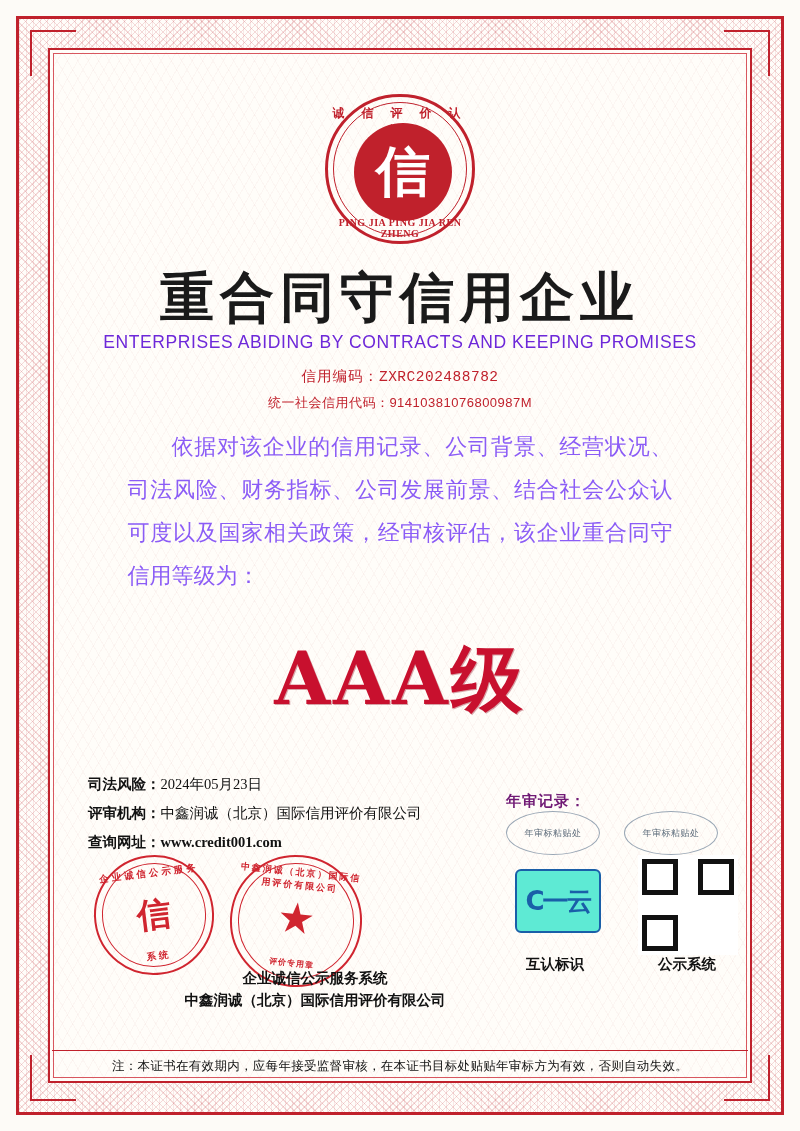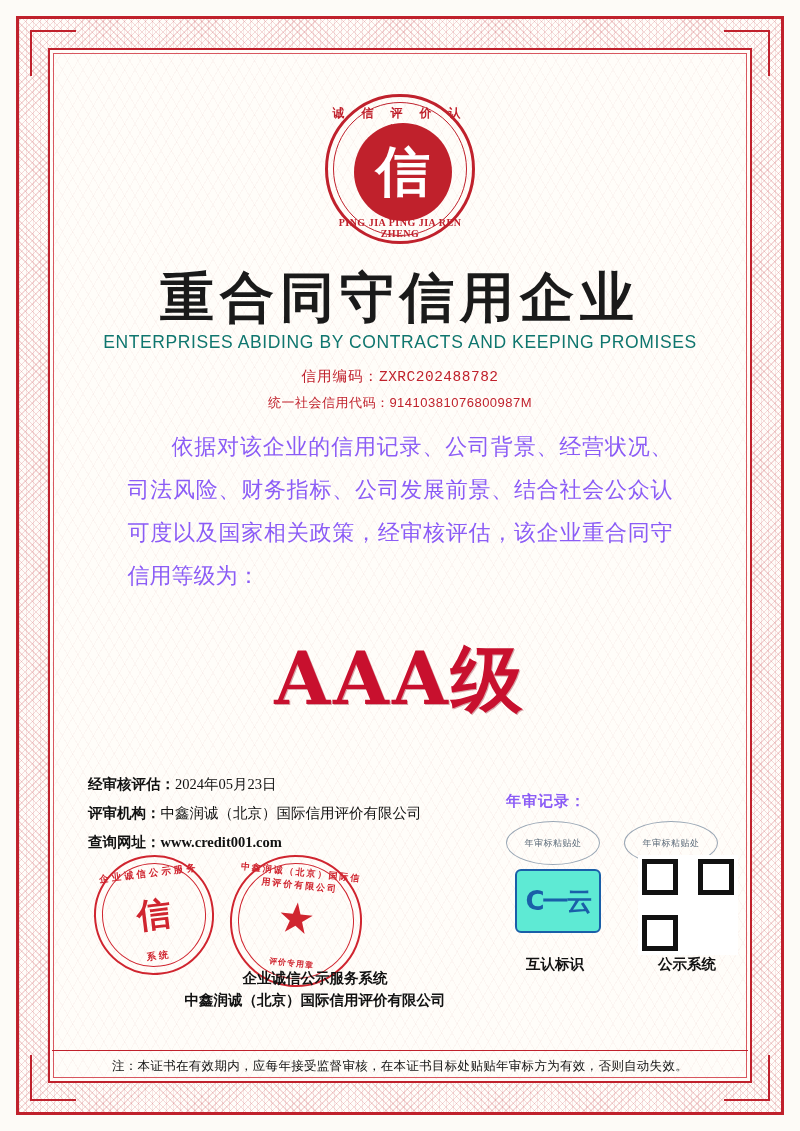--- a/index.html
+++ b/index.html
@@ -151,21 +151,21 @@
     font-size: 54px;
     font-weight: bold;
     color: #1a1a1a;
     letter-spacing: 6px;
     font-family: "DejaVu Sans", sans-serif;
     line-height: 1.12;
   }
   .sub-title {
     margin-top: 4px;
     font-size: 17.5px;
-    color: #0f766e;
+    color: #6d28d9;
     letter-spacing: 0.6px;
     font-family: "Liberation Sans", sans-serif;
   }
 
   .credit-code-line {
     margin-top: 14px;
     font-size: 14.5px;
     color: #c0212c;
     letter-spacing: 1px;
     font-family: "Liberation Sans", sans-serif;
@@ -233,23 +233,22 @@
   .details .val { font-family: "Liberation Serif", serif; }
   .details .url { font-family: "Liberation Serif", serif; font-weight: bold; }
 
   .annual {
     text-align: left;
     padding-top: 22px;
   }
   .annual-title {
     font-size: 15px;
     font-weight: bold;
-    color: #8b5cf6;
+    color: #701a75;
     font-family: "DejaVu Sans", serif;
-    margin-bottom: 10px;
     letter-spacing: 1px;
   }
   .annual-slots {
     display: flex;
     gap: 24px;
   }
   .annual-slot {
     width: 92px;
     height: 42px;
     border: 1px solid #9aa7b5;
@@ -493,21 +492,21 @@
       <span>统一社会信用代码：</span><span>91410381076800987M</span>
     </div>
 
     <div class="statement">依据对该企业的信用记录、公司背景、经营状况、司法风险、财务指标、公司发展前景、结合社会公众认可度以及国家相关政策，经审核评估，该企业重合同守信用等级为：</div>
 
     <div class="grade">AAA级</div>
 
     <div class="details-row">
       <div class="details">
         <div>
-          <span class="label">经审核评估：</span><span class="val">2024年05月23日</span>
+          <span class="label">司法风险：</span><span class="val">2024年05月23日</span>
         </div>
         <div>
           <span class="label">评审机构：</span><span class="val">中鑫润诚（北京）国际信用评价有限公司</span>
         </div>
         <div>
           <span class="label">查询网址：</span><span class="url">www.credit001.com</span>
         </div>
       </div>
 
       <div class="annual">

